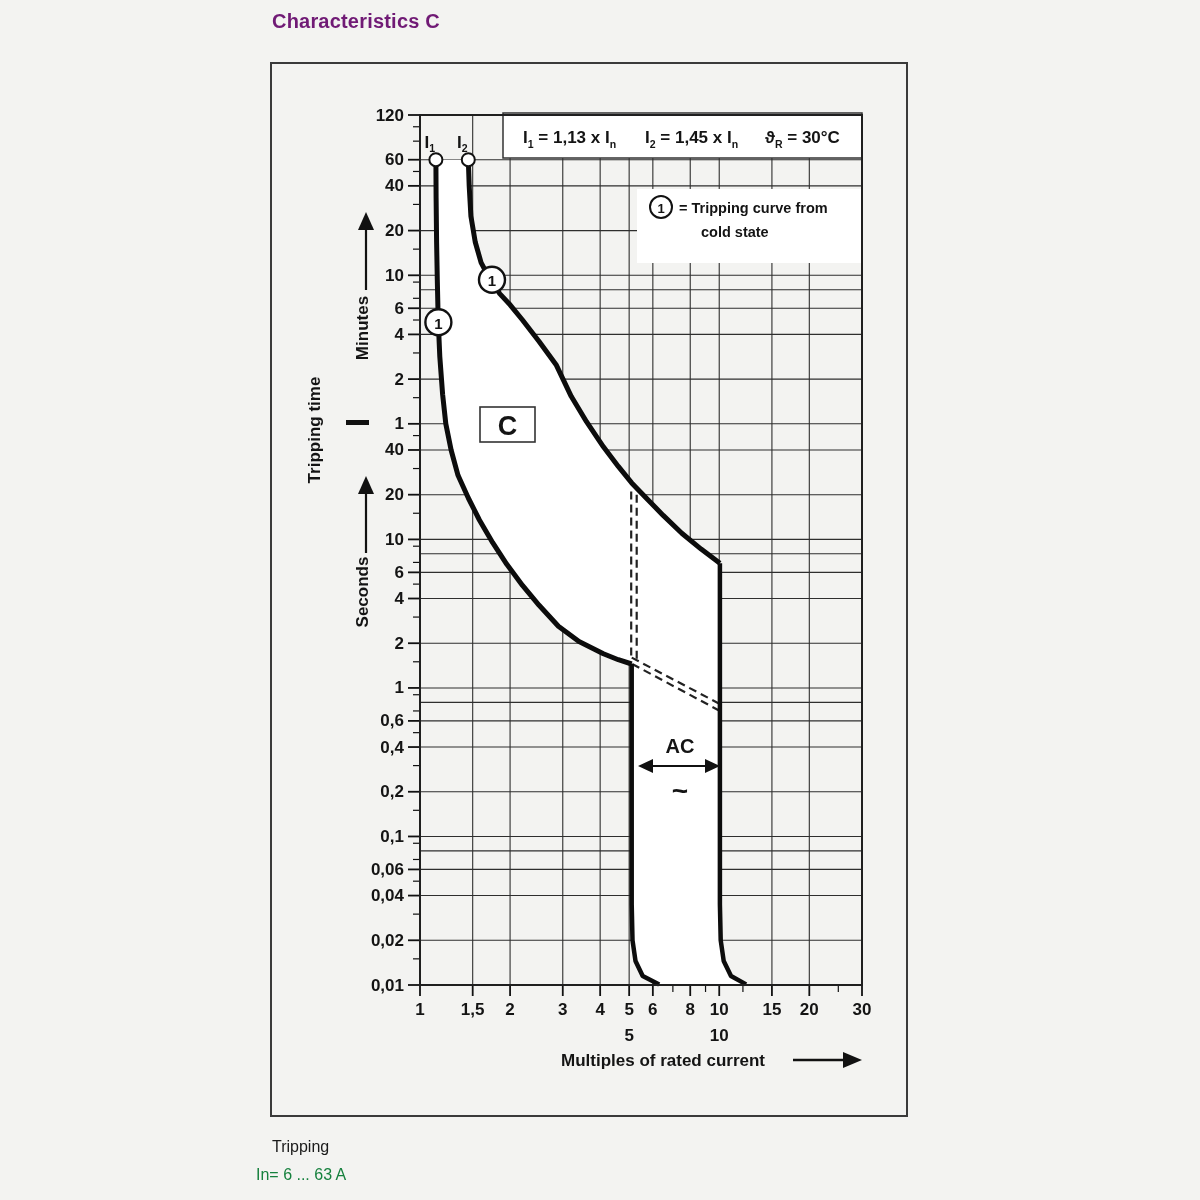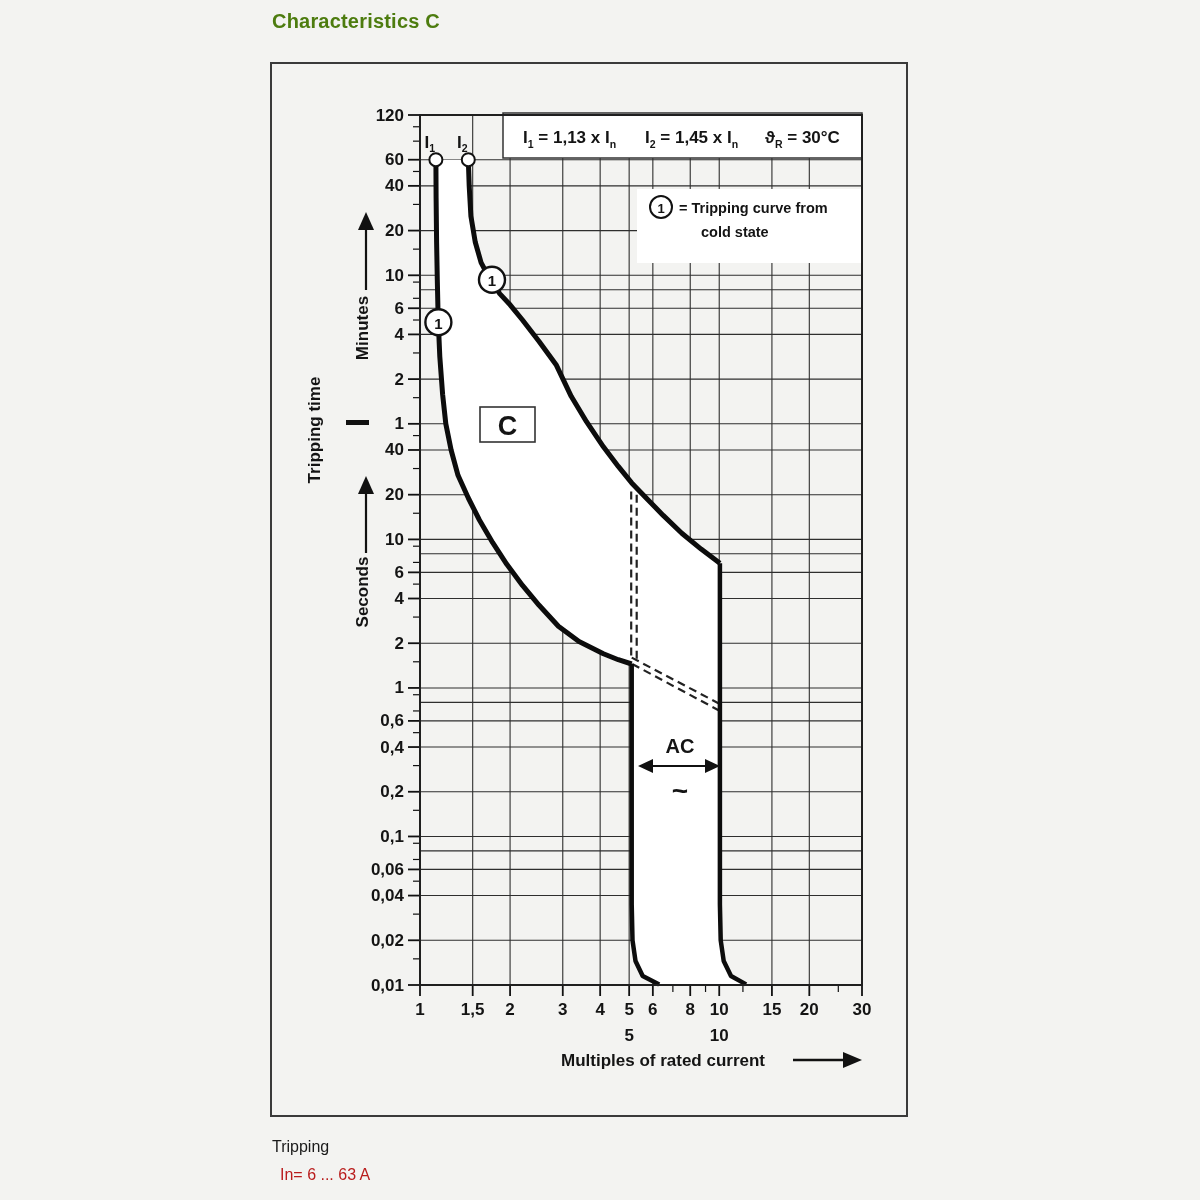--- a/index.html
+++ b/index.html
@@ -1,21 +1,21 @@
 <!DOCTYPE html>
 <html><head>
 <meta charset="utf-8">
 <style>
   html,body{margin:0;padding:0;background:#f3f3f1;width:1200px;height:1200px;overflow:hidden;}
   .page{position:relative;width:1200px;height:1200px;font-family:"Liberation Sans","DejaVu Sans",sans-serif;color:#111;}
-  .title{position:absolute;left:272px;top:10px;font-size:20px;font-weight:bold;color:#4d7c0f;letter-spacing:.2px;}
+  .title{position:absolute;left:272px;top:10px;font-size:20px;font-weight:bold;color:#701a75;letter-spacing:.2px;}
   .panel{position:absolute;left:270px;top:62px;width:634px;height:1051px;border:2px solid #3a3a3a;background:transparent;}
   #chart{position:absolute;left:0;top:0;width:1200px;height:1200px;}
   .footer1{position:absolute;left:272px;top:1138px;font-size:16px;color:#1a1a1a;}
-  .footer2{position:absolute;left:280px;top:1166px;font-size:16px;color:#b91c1c;}
+  .footer2{position:absolute;left:256px;top:1166px;font-size:16px;color:#15803d;}
 </style>
 </head>
 <body>
 
 <div class="page">
   <div class="title">Characteristics C</div>
   <div class="panel"></div>
   <svg id="chart" viewBox="0 0 1200 1200">
       <g stroke="#2e2e2e" stroke-width="1.1">
         <line x1="420" y1="115" x2="420" y2="985"></line>

